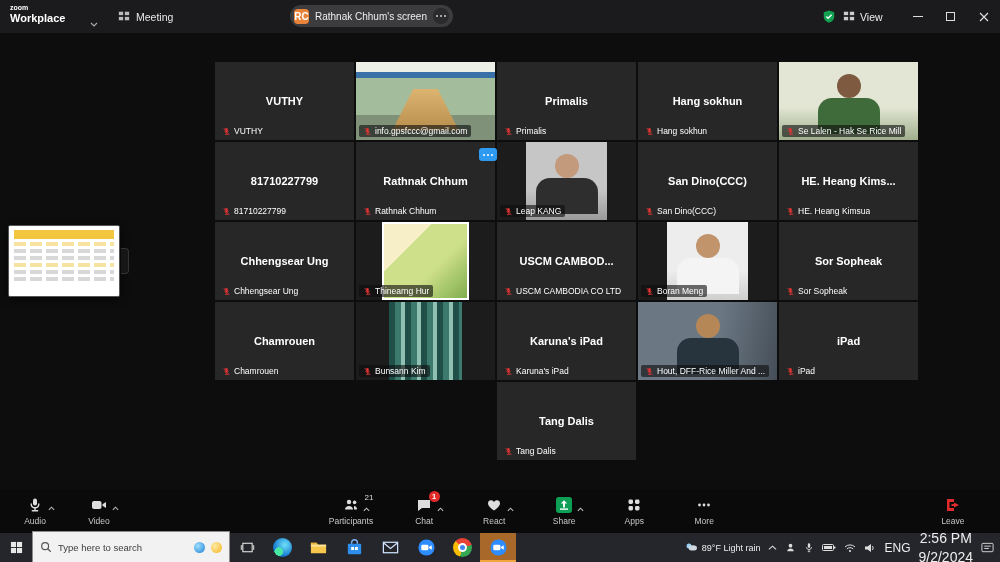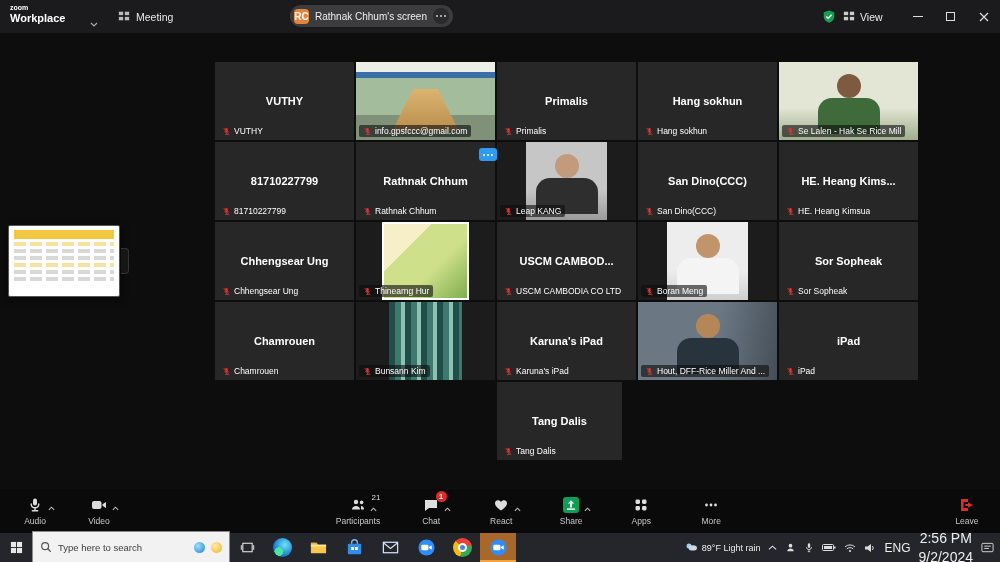--- a/index.html
+++ b/index.html
@@ -23,21 +23,21 @@
   .view-btn { position:absolute; left:843px; top:0; height:33px; display:flex; align-items:center; gap:5px; color:#eee; font-size:10.5px; cursor:pointer; }
   .win-btn { position:absolute; top:0; width:33px; height:33px; display:flex; align-items:center; justify-content:center; cursor:pointer; }
   .min-glyph { width:10px; height:1px; background:#ddd; }
   .max-glyph { width:9px; height:9px; border:1px solid #ddd; }
 
   
   .main { position:absolute; top:33px; left:0; width:1000px; height:456px; background:#0d0d0d; }
   .grid { position:absolute; left:215px; top:29px; width:703px; height:318px; display:grid; grid-template-columns:repeat(5,1fr); grid-template-rows:repeat(4,1fr); gap:2px; }
   .tile { position:relative; background:#272727; overflow:hidden; cursor:pointer; }
   .tile.active { outline:2px solid #28b94d; outline-offset:-2px; z-index:2; }
-  .tile-overflow { position:absolute; left:282px; top:320px; width:125px; height:78px; }
+  .tile-overflow { position:absolute; left:282px; top:320px; width:139px; height:78px; }
   .center-name { position:absolute; inset:0; display:flex; align-items:center; justify-content:center; text-align:center; color:#fff; font-size:11px; font-weight:bold; padding:0 6px; }
   .name-tag { position:absolute; left:3px; bottom:3px; max-width:94%; display:flex; align-items:center; gap:3px; color:#fff; font-size:8.5px; padding:1px 4px; border-radius:2px; white-space:nowrap; overflow:hidden; }
   .name-tag.on-video { background:rgba(15,15,15,.62); }
   .mic-ico { display:flex; flex:none; }
   .tag-text { overflow:hidden; text-overflow:ellipsis; }
 
   .scene { position:absolute; inset:0; }
   .scene-conference-room .scene { background:linear-gradient(180deg,#ecefe6 0 13%, #3a70a8 13% 20%, #a3bd9c 20% 68%, #7f9179 68%); }
   .scene-conference-room .scene::before { content:""; position:absolute; left:26%; right:26%; top:34%; bottom:12%;
     background:linear-gradient(#dcb470,#b98e4e); clip-path:polygon(32% 0,68% 0,100% 100%,0% 100%); }
@@ -62,21 +62,21 @@
   .thumb { position:absolute; left:8px; top:192px; width:112px; height:72px; background:#fff; border:1px solid #555; border-radius:2px; box-shadow:0 2px 8px rgba(0,0,0,.6); overflow:hidden; cursor:pointer; }
   .doc-band { height:9px; margin:4px 5px 3px; background:#f3c63f; }
   .doc-line { height:4px; margin:3px 5px; background:repeating-linear-gradient(90deg,#d8d8d8 0 12px,#fff 12px 16px); }
   .doc-line.hl { background:repeating-linear-gradient(90deg,#f6e3a0 0 12px,#fff 12px 16px); }
   .thumb-tab { position:absolute; left:121px; top:215px; width:8px; height:26px; background:#161616; border:1px solid #333; border-left:none; border-radius:0 4px 4px 0; cursor:pointer; }
 
   
   .toolbar { position:absolute; left:0; right:0; top:489px; height:44px; background:#0a0a0a; display:flex; align-items:stretch; }
   .tb-left { display:flex; padding-left:16px; gap:26px; }
   .tb-center { display:flex; gap:32px; margin:16px auto; }
-  .tb-right { display:flex; padding-right:14px; }
+  .tb-right { display:flex; padding-right:28px; }
   .tb-item { display:flex; flex-direction:column; align-items:center; justify-content:center; gap:3px; min-width:38px; cursor:pointer; }
   .tb-ico { position:relative; width:17px; height:17px; display:flex; align-items:center; justify-content:center; }
   .tb-label { font-size:8.5px; color:#c8c8c8; white-space:nowrap; }
   .tb-caret { position:absolute; right:-11px; top:1px; }
   .tb-count { position:absolute; top:-4px; right:-14px; font-size:8px; color:#ddd; }
   .tb-badge { position:absolute; top:-6px; right:-7px; background:#e02b2b; color:#fff; font-size:7.5px; min-width:11px; height:11px; border-radius:6px; display:flex; align-items:center; justify-content:center; padding:0 2px; font-weight:bold; }
 
   
   .taskbar { position:absolute; left:0; right:0; bottom:0; height:29px; background:#24262b; display:flex; align-items:center; color:#eee; }
   .start { width:32px; height:29px; display:flex; align-items:center; justify-content:center; cursor:pointer; }

